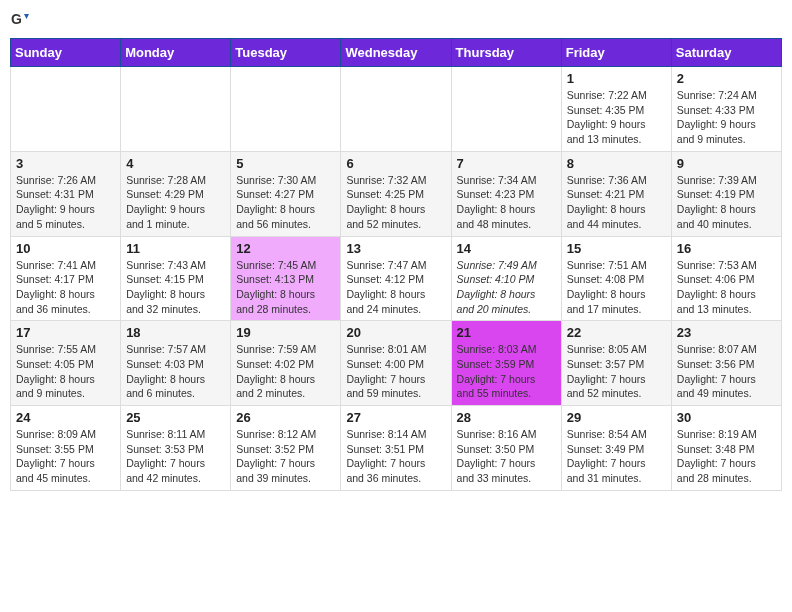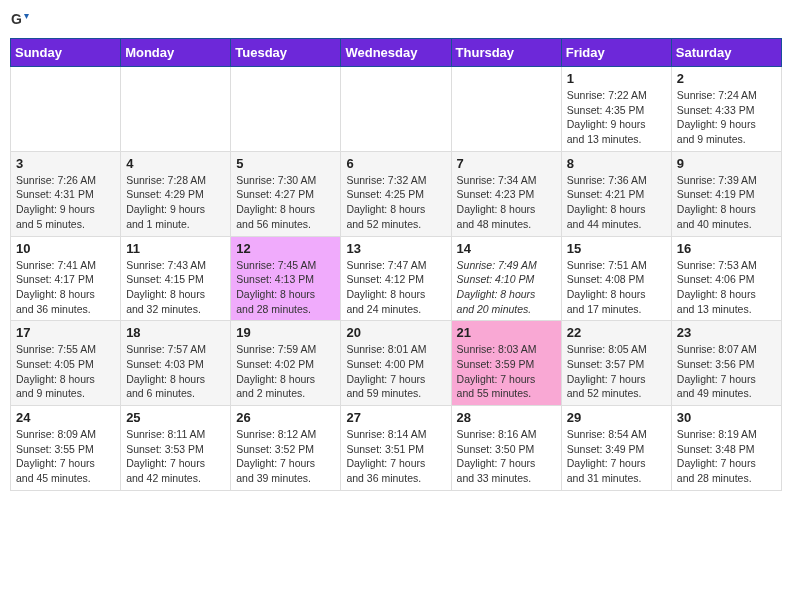--- a/index.html
+++ b/index.html
@@ -242,21 +242,21 @@
           <div class="day-info" style="white-space: pre-line;">Sunrise: 7:59 AM
 Sunset: 4:02 PM
 Daylight: 8 hours and 2 minutes.</div>
         </td>
         <td style="background: rgb(245, 245, 245);">
           <span class="day-number">20</span>
           <div class="day-info" style="white-space: pre-line;">Sunrise: 8:01 AM
 Sunset: 4:00 PM
 Daylight: 7 hours and 59 minutes.</div>
         </td>
-        <td style="background: #f9a8d4;">
+        <td style="background: #d946ef;">
           <span class="day-number">21</span>
           <div class="day-info" style="white-space: pre-line;">Sunrise: 8:03 AM
 Sunset: 3:59 PM
 Daylight: 7 hours and 55 minutes.</div>
         </td>
         <td style="background: rgb(245, 245, 245); margin-top: 39px;">
           <span class="day-number">22</span>
           <div class="day-info" style="white-space: pre-line;">Sunrise: 8:05 AM
 Sunset: 3:57 PM
 Daylight: 7 hours and 52 minutes.</div>

